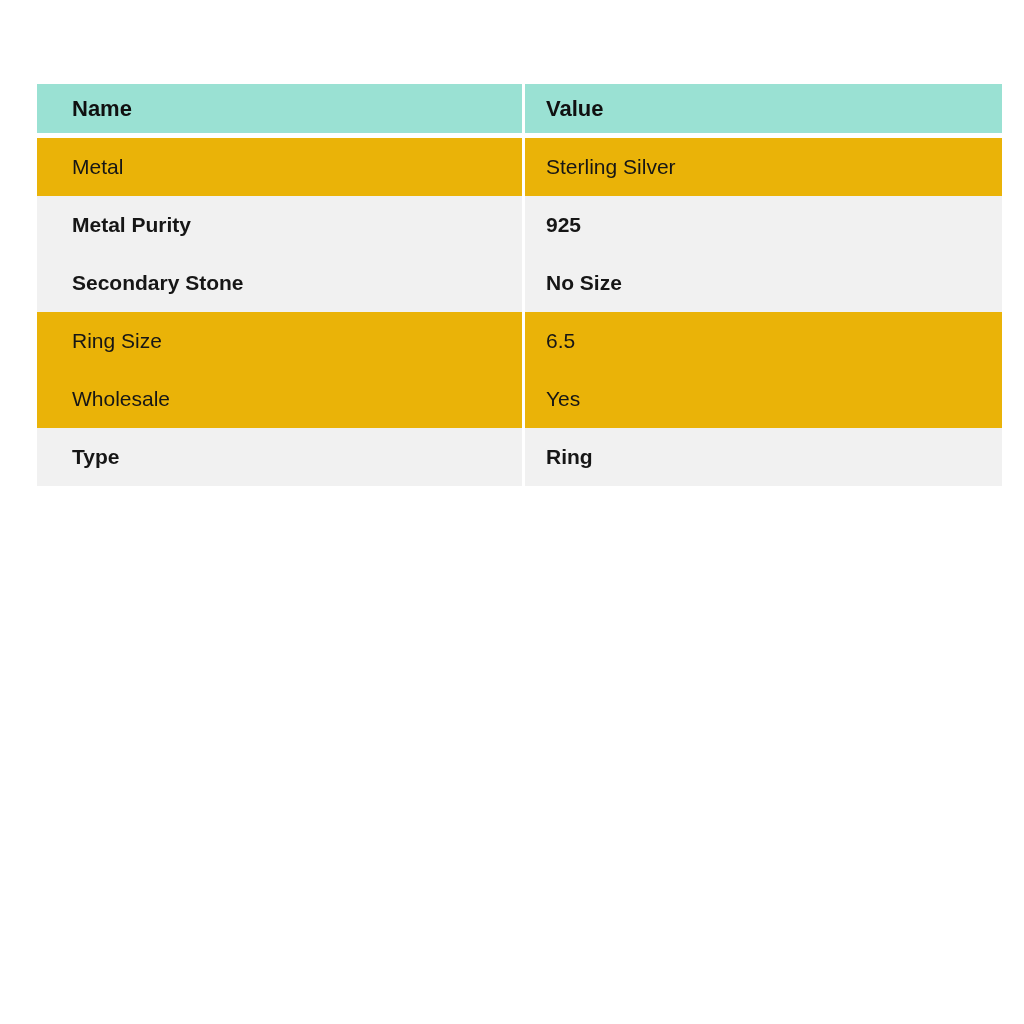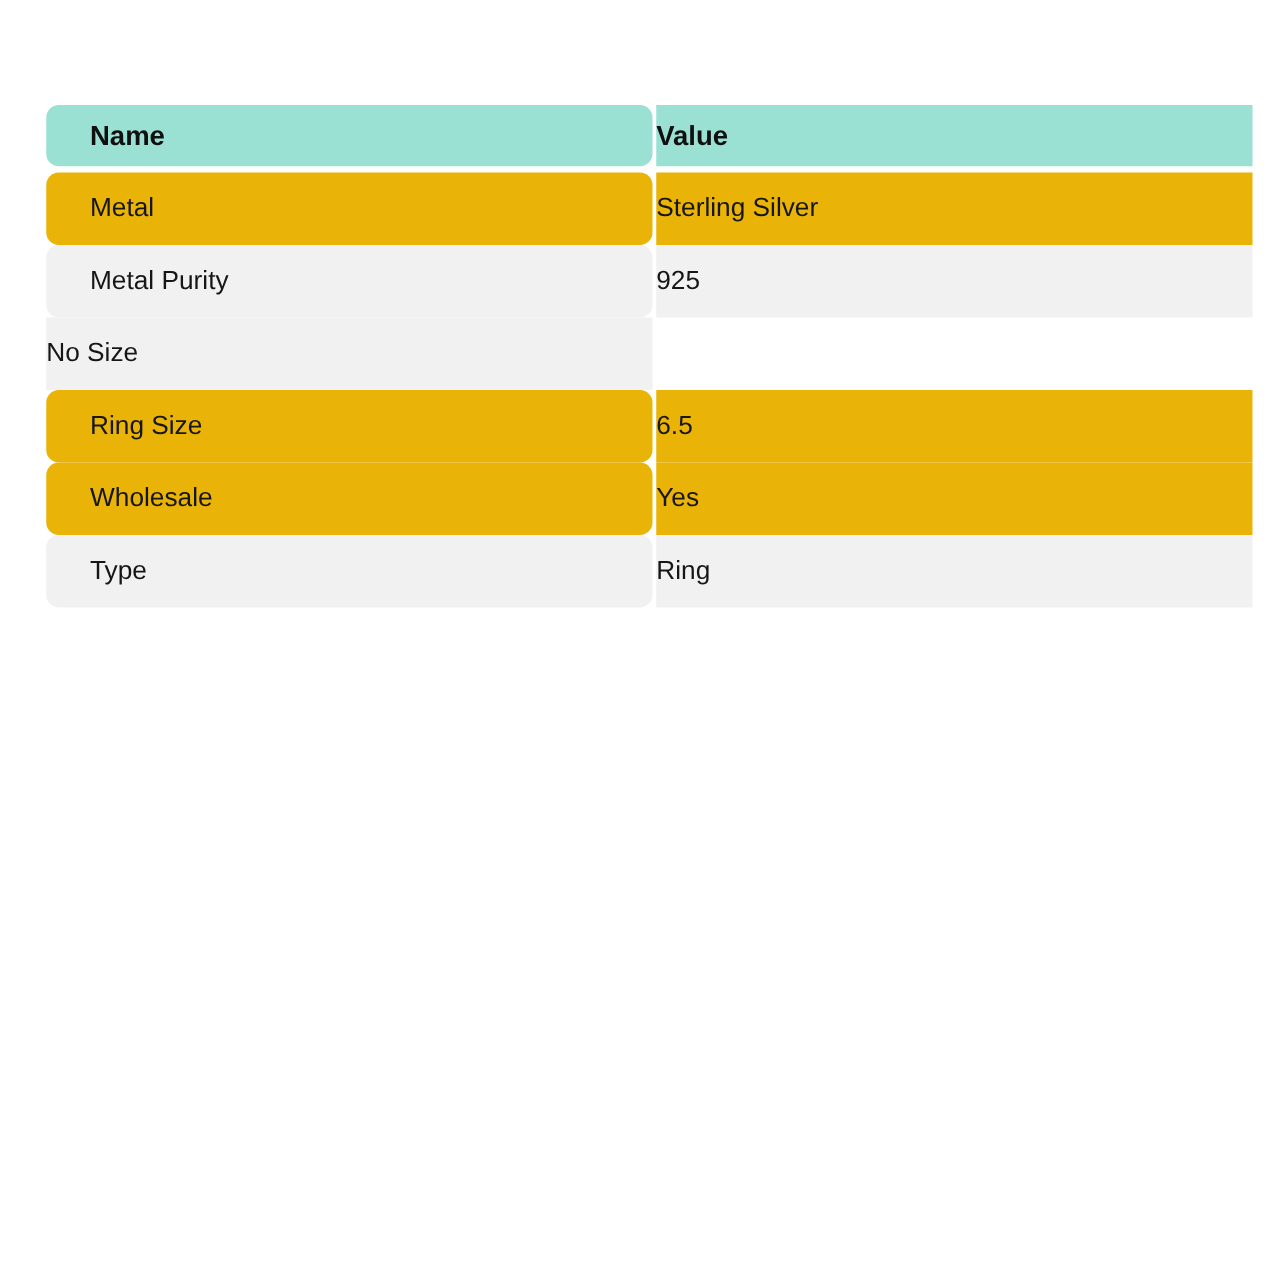--- a/index.html
+++ b/index.html
@@ -25,31 +25,31 @@
     height: 49px;
     margin-bottom: 5px;
   }
   .header-row .cell {
     background: #9ae1d3;
     font-weight: bold;
     font-size: 22px;
     color: #101010;
   }
   .data-row { height: 58px; }
-  .data-row.alt .cell { background: #f1f1f1; }
+  .data-row.alt .cell { background: #f1f1f1; font-weight: bold; }
   .cell {
     display: flex;
     align-items: center;
     font-size: 21px;
     background: #eab308;
     overflow: hidden;
     white-space: nowrap;
   }
-  .cell.name-col  { padding-left: 35px; border-radius: 10px; }
-  .cell.value-col { }
+  .cell.name-col  { padding-left: 35px; }
+  .cell.value-col { padding-left: 21px; }
 </style>
 </head>
 <body>
 
 <div class="spec-table">
 
   <div class="row header-row">
     <div class="cell name-col">Name</div>
     <div class="cell value-col">Value</div>
   </div>
@@ -59,20 +59,21 @@
     <div class="cell value-col">Sterling Silver</div>
   </div>
 
   <div class="row data-row alt">
     <div class="cell name-col">Metal Purity</div>
     <div class="cell value-col">925</div>
   </div>
 
 
   <div class="row data-row alt">
+    <div class="cell name-col">Secondary Stone</div>
     <div class="cell value-col">No Size</div>
   </div>
 
   <div class="row data-row">
     <div class="cell name-col">Ring Size</div>
     <div class="cell value-col">6.5</div>
   </div>
 
   <div class="row data-row">
     <div class="cell name-col">Wholesale</div>

